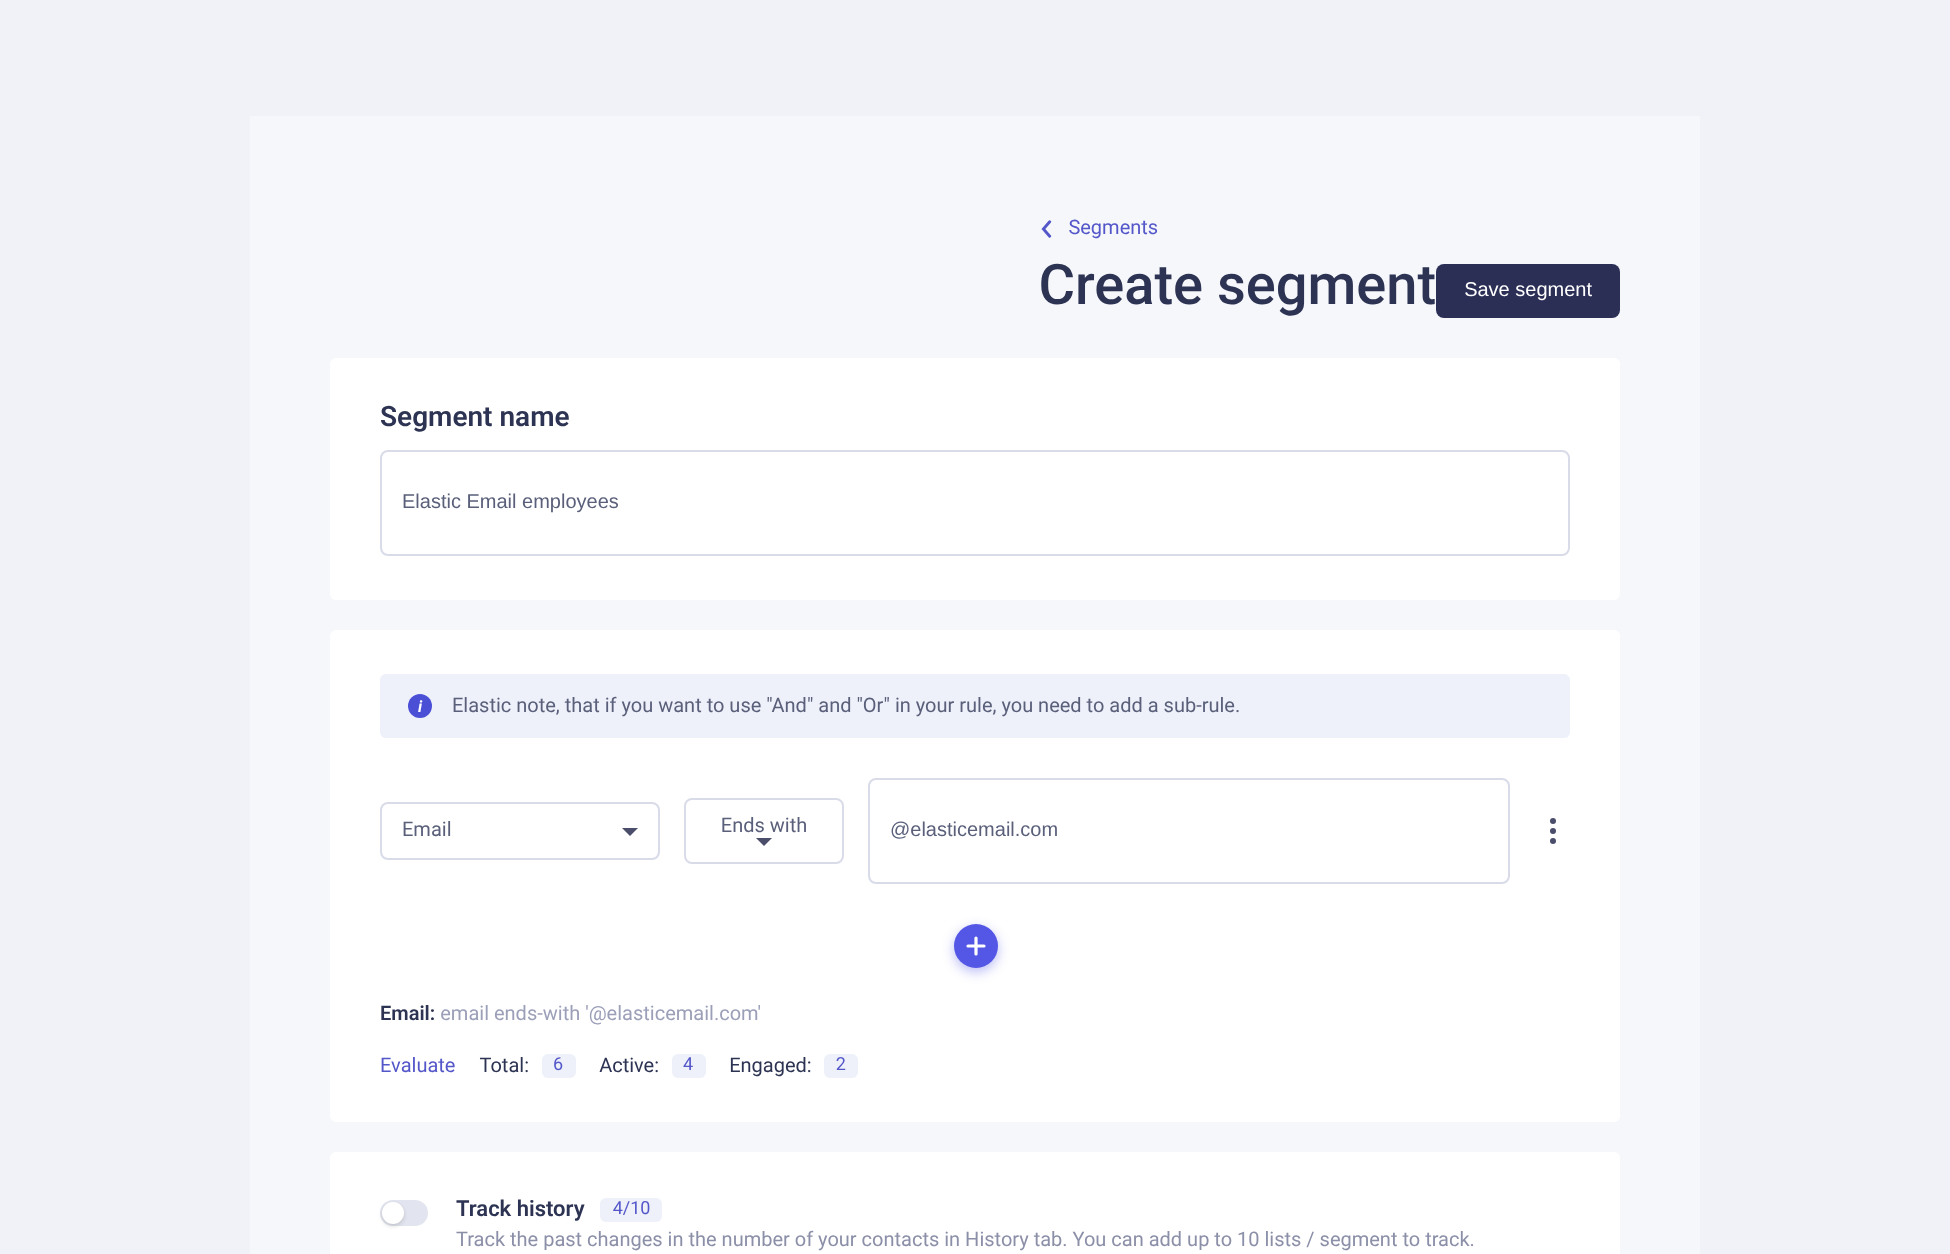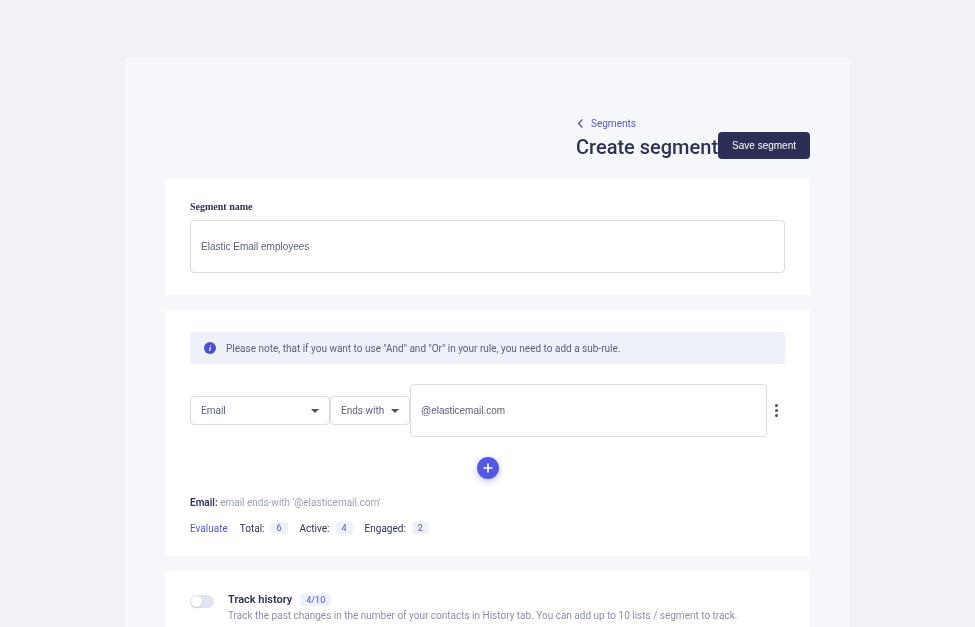--- a/index.html
+++ b/index.html
@@ -30,45 +30,44 @@
       align-items: center;
       gap: 6px;
       color: #5457c9;
       font-size: 10px;
       cursor: pointer;
       margin-bottom: 6px;
     }
     .breadcrumb svg { width: 9px; height: 9px; }
     .page-title {
       color: #2d3352;
-      font-size: 20px;
+      font-size: 28px;
       font-weight: 500;
     }
     .save-btn {
       background: #2b2f56;
       color: #fff;
       border: none;
       padding: 8px 14px;
       border-radius: 4px;
       font-size: 10px;
       cursor: pointer;
       margin-top: 44px;
     }
     .card {
       background: #fff;
       border-radius: 3px;
       margin: 0 40px 15px 40px;
       padding: 22px 25px;
     }
     .field-label {
       color: #2d3352;
-      font-size: 10px;
+      font-size: 14px;
       font-weight: 600;
       margin-bottom: 8px;
-      font-family: Liberation Serif, serif;
     }
     .text-input {
       width: 100%;
       border: 1px solid #d9dce8;
       border-radius: 4px;
       padding: 20px 10px;
       font-size: 10px;
       color: #5a5f7a;
     }
     .info-banner {
@@ -89,37 +88,38 @@
       align-items: center;
       justify-content: center;
       font-size: 8px;
       font-weight: bold;
       font-style: italic;
       flex-shrink: 0;
     }
     .info-text { color: #5a5f7a; font-size: 10px; }
     .rule-row {
       display: flex;
+      gap: 12px;
       align-items: center;
       margin-bottom: 20px;
     }
     .select-box {
       border: 1px solid #d9dce8;
       border-radius: 4px;
       padding: 8px 10px;
       display: flex;
       justify-content: space-between;
       align-items: center;
       font-size: 10px;
       color: #5a5f7a;
       cursor: pointer;
       background: #fff;
     }
     .select-field { width: 140px; }
-    .select-op { width: 80px; }
+    .select-op { width: 80px; flex-direction: column; }
     .value-input { flex: 1; }
     .caret-down {
       width: 0; height: 0;
       border-left: 4px solid transparent;
       border-right: 4px solid transparent;
       border-top: 4px solid #4a4e6a;
     }
     .more-btn {
       width: 18px;
       display: flex;
@@ -225,21 +225,21 @@
   </div>
 
   <div class="card">
     <div class="field-label">Segment name</div>
     <input class="text-input" type="text" value="Elastic Email employees" style="">
   </div>
 
   <div class="card">
     <div class="info-banner">
       <div class="info-icon-wrap">i</div>
-      <div class="info-text">Please note, that if you want to use "And" and "Or" in your rule, you need to add a sub-rule.</div>
+      <div class="info-text">Elastic note, that if you want to use "And" and "Or" in your rule, you need to add a sub-rule.</div>
     </div>
 
     <div class="rule-row">
       <div class="select-box select-field">
         <span>Email</span>
         <span class="caret-down"></span>
       </div>
       <div class="select-box select-op">
         <span>Ends with</span>
         <span class="caret-down"></span>

